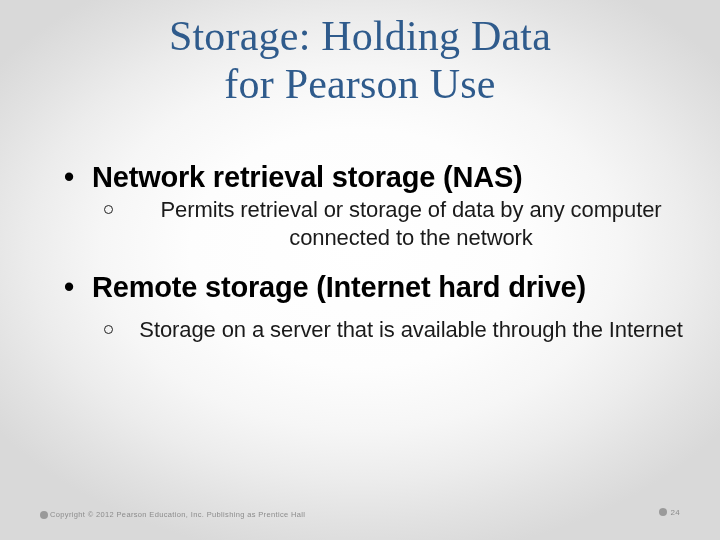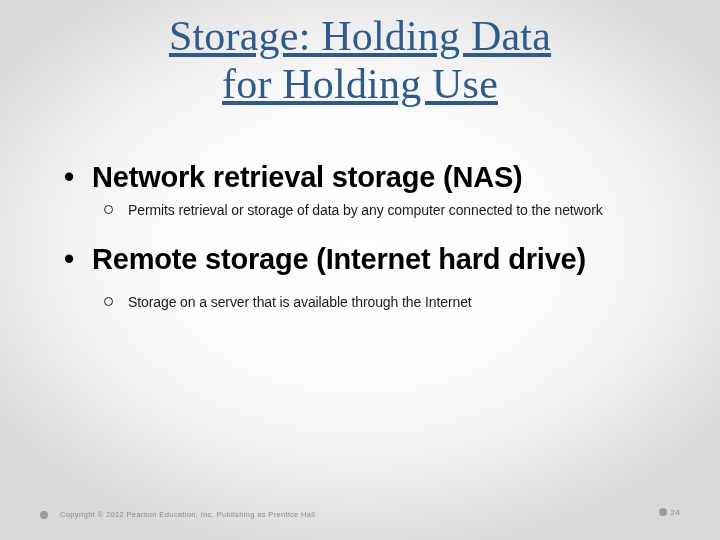--- a/index.html
+++ b/index.html
@@ -37,21 +37,20 @@
     width: 640px;
     text-align: center;
   }
   .title-line {
     font-family: "Liberation Serif", serif;
     font-size: 42px;
     line-height: 48px;
     color: #2f5b8c;
     letter-spacing: 0.2px;
     white-space: nowrap;
-    text-decoration: underline;
   }
 
   
   #body-block {
     position: absolute;
     left: 46px;
     top: 160px;
     width: 648px;
   }
 
@@ -74,25 +73,26 @@
     width: 14px;
     font-size: 29px;
     line-height: 34px;
     font-weight: bold;
     text-align: left;
   }
 
   .lvl2 {
     position: relative;
     padding-left: 82px;
-    font-size: 14px;
+    font-size: 22px;
     line-height: 28px;
     color: #1a1a1a;
     font-weight: normal;
     letter-spacing: -0.1px;
+    text-align: center;
   }
   .lvl2 .marker-circle {
     position: absolute;
     left: 58px;
     top: 9px;
     width: 9px;
     height: 9px;
     border: 1.4px solid #222222;
     border-radius: 50%;
     box-sizing: border-box;
@@ -108,21 +108,21 @@
     bottom: 12px;
     width: 640px;
     height: 20px;
   }
   #copyright-row {
     position: absolute;
     left: 0;
     top: 2px;
     display: flex;
     align-items: center;
-    gap: 12px;
+    gap: 2px;
   }
   .footer-dot {
     width: 8px;
     height: 8px;
     border-radius: 50%;
     background: #9a9a9a;
     flex: 0 0 auto;
   }
   #copyright-text {
     font-size: 7.5px;
@@ -144,21 +144,21 @@
     letter-spacing: 0.3px;
   }
 </style>
 </head>
 <body>
 
 <div id="slide">
 
   <div id="title-block">
     <div class="title-line">Storage: Holding Data</div>
-    <div class="title-line">for Holding Use</div>
+    <div class="title-line">for Pearson Use</div>
   </div>
 
   <div id="body-block">
 
     <div class="group" id="group-1">
       <div class="lvl1">
         <span class="marker">•</span>
         <span>Network retrieval storage (NAS)</span>
       </div>
       <div class="lvl2">

